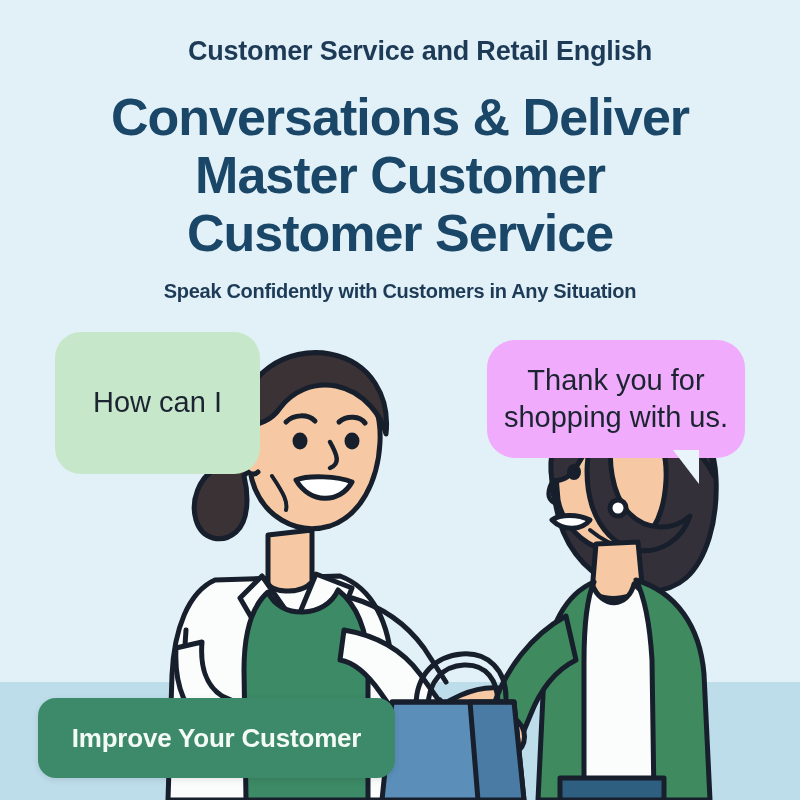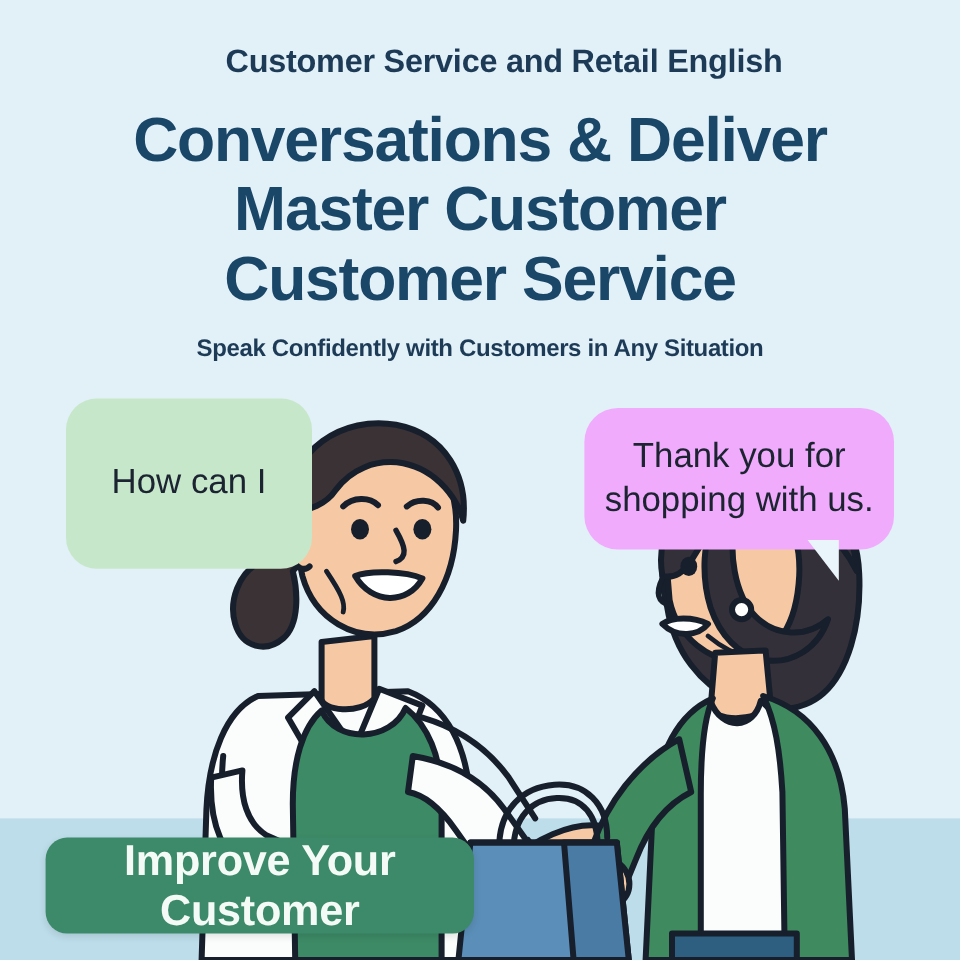--- a/index.html
+++ b/index.html
@@ -56,21 +56,21 @@
   }
 
   
   #badge{
     position:absolute;left:38px;top:698px;width:357px;height:80px;
     background:#3d8a6a;border-radius:18px;
     display:flex;align-items:center;justify-content:center;
     box-shadow:0 2px 6px rgba(0,0,0,.10);
   }
   #badge .btext{
-    color:#f4fbf7;font-size:36px;font-weight:600;line-height:1.18;
+    color:#f4fbf7;font-size:26px;font-weight:600;line-height:1.18;
     text-align:center;letter-spacing:-0.2px;padding:0 18px;
   }
 
   
   #art{position:absolute;left:0;top:330px;width:800px;height:470px;}
 </style>
 </head>
 <body>
 
 <div id="poster">

